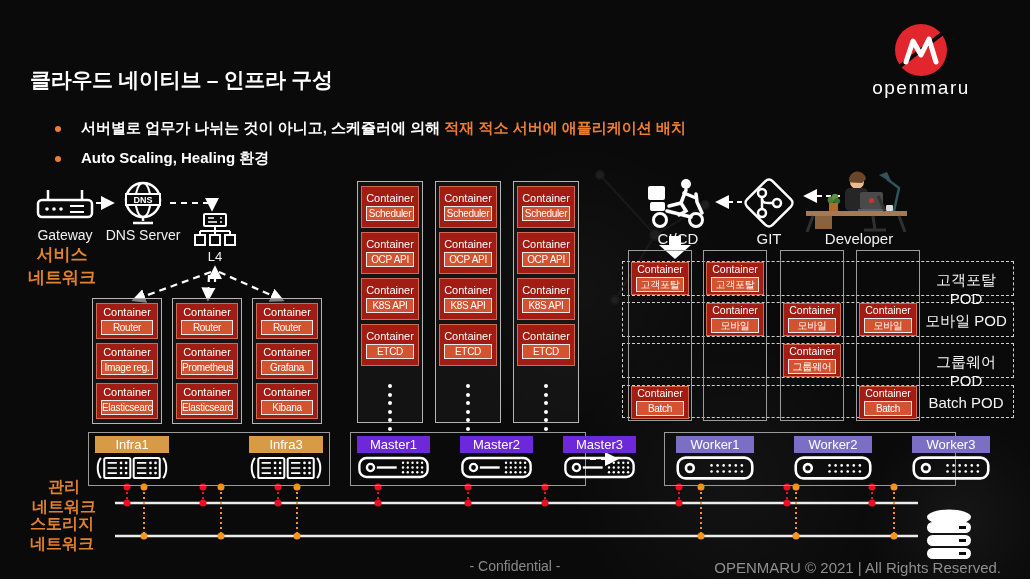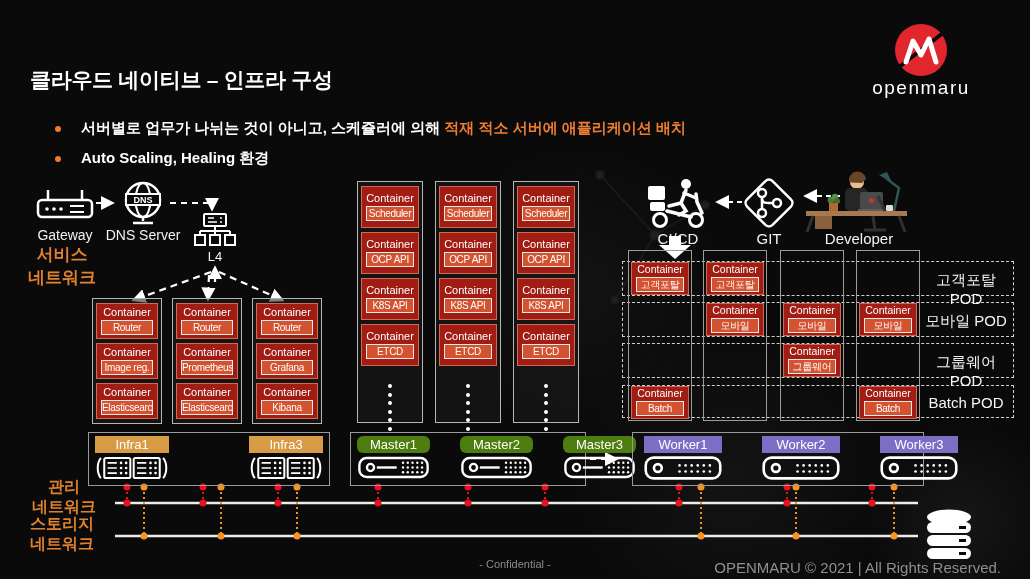--- a/index.html
+++ b/index.html
@@ -35,23 +35,23 @@
   .wcol{position:absolute;border:1px solid #9c9c9c;}
   .gcell{position:absolute;width:58px;height:33px;padding:0 2px 2px;}
   .gcell .cword{font-size:10.5px;line-height:13px;}
   .podlabel{position:absolute;left:918px;width:96px;text-align:center;font-size:15px;color:#f5f5f5;}
   
   .grp{position:absolute;border:1px solid #9a9a9a;display:flex;justify-content:space-between;
        padding:3px 6px;gap:30px;}
   .unit{display:flex;flex-direction:column;align-items:center;}
   .srv-label{width:100%;height:17px;line-height:17px;font-size:13px;color:#fff;text-align:center;margin-bottom:2px;}
   .lab-infra{background:#d89b45;}
-  .lab-master{background:#4d7c0f;border-radius:6px;}
+  .lab-master{background:#6d28d9;}
   .lab-worker{background:#7b6ec5;}
-  .footer-c{left:0;right:0;top:558px;text-align:center;font-size:11px;color:#8a8a8a;}
+  .footer-c{left:0;right:0;top:558px;text-align:center;font-size:14px;color:#8a8a8a;}
   .footer-r{right:29px;top:559px;font-size:15px;color:#8f8f8f;margin-left:12px;}
   svg{display:block;}
 </style>
 </head>
 <body>
 
 <div class="slide">
   <div class="blob b1"></div>
   <div class="blob b2"></div>
   <div class="blob b3"></div>
@@ -528,21 +528,21 @@
         </svg>
     </div>
     <div class="unit" style="width:73px">
       <div class="srv-label lab-master">Master3</div>
       <svg width="73" height="25">
           <use href="#sym-master-node"></use>
         </svg>
     </div>
   </div>
 
-  <div class="grp" style="left:632px;top:432px;width:292px;height:54px">
+  <div class="grp" style="left:664px;top:432px;width:292px;height:54px">
     <div class="unit" style="width:88px">
       <div class="srv-label lab-worker" style="width:78px">Worker1</div>
       <svg width="88" height="26">
           <use href="#sym-worker-node"></use>
         </svg>
     </div>
     <div class="unit" style="width:88px">
       <div class="srv-label lab-worker" style="width:78px">Worker2</div>
       <svg width="88" height="26">
           <use href="#sym-worker-node"></use>

